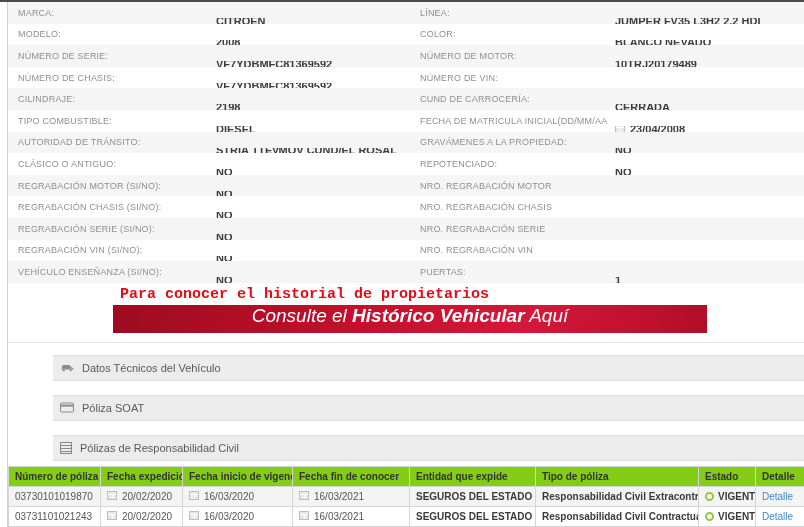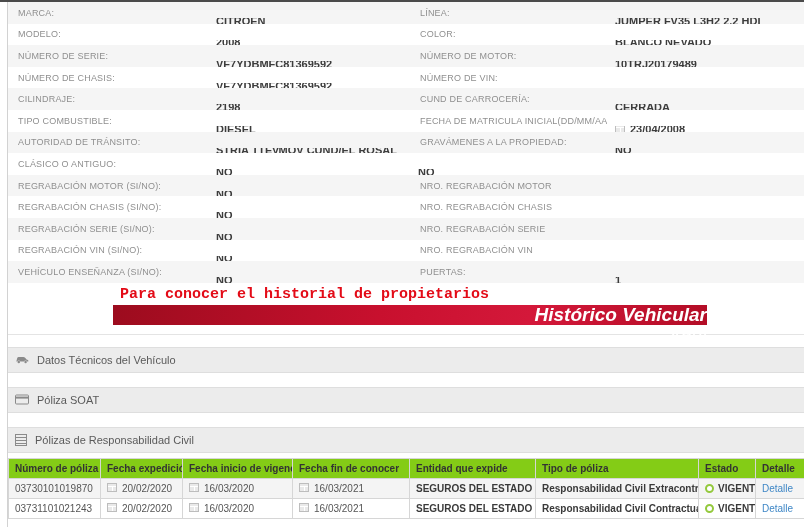--- a/index.html
+++ b/index.html
@@ -20,32 +20,32 @@
 
   
   .cal { display:inline-block; width:10px; height:9px; border:1px solid #bdbdbd;
          background:#e9e9e9; margin-right:5px; position:relative; flex:0 0 auto; }
   .cal::before { content:""; position:absolute; left:0; right:0; top:2px; height:1px; background:#fff; }
   .cal::after  { content:""; position:absolute; top:2px; bottom:0; left:4px; width:1px; background:#fff; }
 
   
   .banner-headline { margin-top:1px; padding-left:112px; height:21px; line-height:21px;
                      color:#e30b17; font-weight:bold; font-size:15px;font-family:Liberation Mono, monospace; }
-  .banner-bar { margin-left:105px; width:594px; height:20px; cursor:pointer;
+  .banner-bar { margin-left:105px; width:594px; height:28px; cursor:pointer;
                 background:linear-gradient(100deg,#9c0c1e 0%,#c8102e 45%,#d4183a 70%,#b30d26 100%);
                 color:#fff; font-style:italic; font-size:19px;
-                display:flex; align-items:flex-end; justify-content:center; white-space:pre;flex-direction:column; }
+                display:flex; align-items:flex-start; justify-content:center; white-space:pre; }
   .banner-bar .bold { font-weight:bold; }
 
   .divider { margin-top:9px; border-top:1px solid #e4e4e4; }
 
   
   .section { height:26px; background:#ececec; border-top:1px solid #dedede;
              border-bottom:1px solid #dedede; display:flex; align-items:center;
-             cursor:pointer; }
+             cursor:pointer;margin-left:45px; }
   .sec-icon { margin:0 8px 0 7px; display:flex; align-items:center; }
   .sec-label { font-size:11px; color:#5a5a5a; }
   .gap12 { height:12px; }
   .gap14 { height:14px; }
 
   
   .ptable { margin-top:5px; width:796px; border-collapse:collapse; table-layout:fixed; }
   .ptable th, .ptable td { border:1px solid #d6d6d6; font-size:10px; padding:0 6px;
                            height:20px; text-align:left; white-space:nowrap; overflow:hidden; }
   .ptable th { font-weight:bold; color:#333; background:#84cc16; }
@@ -106,20 +106,21 @@
     </div>
     <div class="frow">
       <span class="flabel">AUTORIDAD DE TRÁNSITO:</span>
       <span class="fvalue">STRIA TTEyMOV CUND/EL ROSAL</span>
       <span class="flabel">GRAVÁMENES A LA PROPIEDAD:</span>
       <span class="fvalue">NO</span>
     </div>
     <div class="frow">
       <span class="flabel">CLÁSICO O ANTIGUO:</span>
       <span class="fvalue">NO</span>
+      <span class="flabel">REPOTENCIADO:</span>
       <span class="fvalue">NO</span>
     </div>
     <div class="frow">
       <span class="flabel">REGRABACIÓN MOTOR (SI/NO):</span>
       <span class="fvalue">NO</span>
       <span class="flabel">NRO. REGRABACIÓN MOTOR</span>
       <span class="fvalue"></span>
     </div>
     <div class="frow">
       <span class="flabel">REGRABACIÓN CHASIS (SI/NO):</span>

